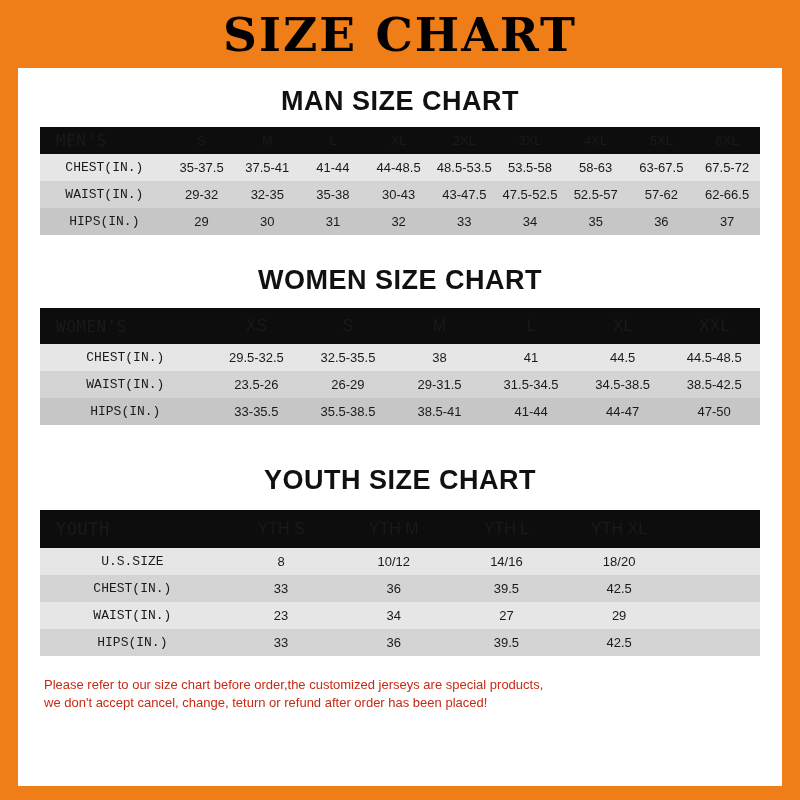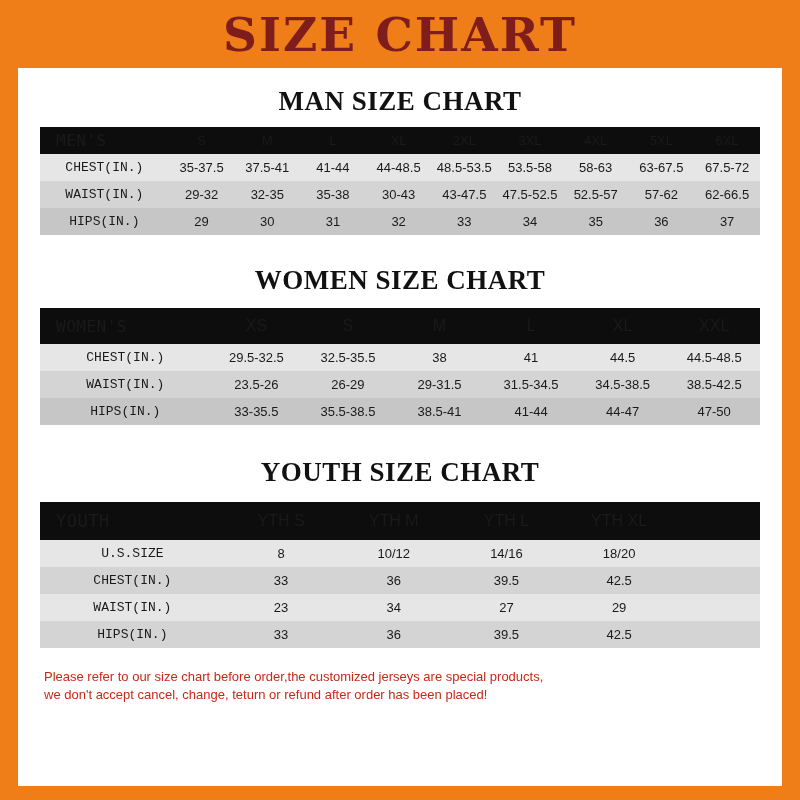--- a/index.html
+++ b/index.html
@@ -28,38 +28,38 @@
     display: flex;
     align-items: center;
     justify-content: center;
     margin: 0 -18px;
   }
   .banner-title {
     font-family: "DejaVu Serif", serif;
     font-weight: bold;
     font-size: 47px;
     letter-spacing: 2px;
-    color: #7f1d1d;
+    color: #000000;
     line-height: 1;
   }
   .content {
     padding: 0 22px;
     box-sizing: border-box;
   }
   .section-title {
     text-align: center;
-    font-family: Liberation Serif, serif;
+    font-family: Liberation Sans, sans-serif;
     font-weight: bold;
     font-size: 27px;
     color: #111111;
     letter-spacing: 0.5px;
   }
   .t1 { margin-top: 18px; margin-bottom: 10px; }
   .t2 { margin-top: 30px; margin-bottom: 12px; }
-  .t3 { margin-top: 32px; margin-bottom: 14px; }
+  .t3 { margin-top: 40px; margin-bottom: 14px; }
 
   table.size-table {
     width: 100%;
     border-collapse: collapse;
     table-layout: fixed;
   }
   table.size-table td, table.size-table th {
     text-align: center;
     font-size: 13px;
     color: #1a1a1a;

